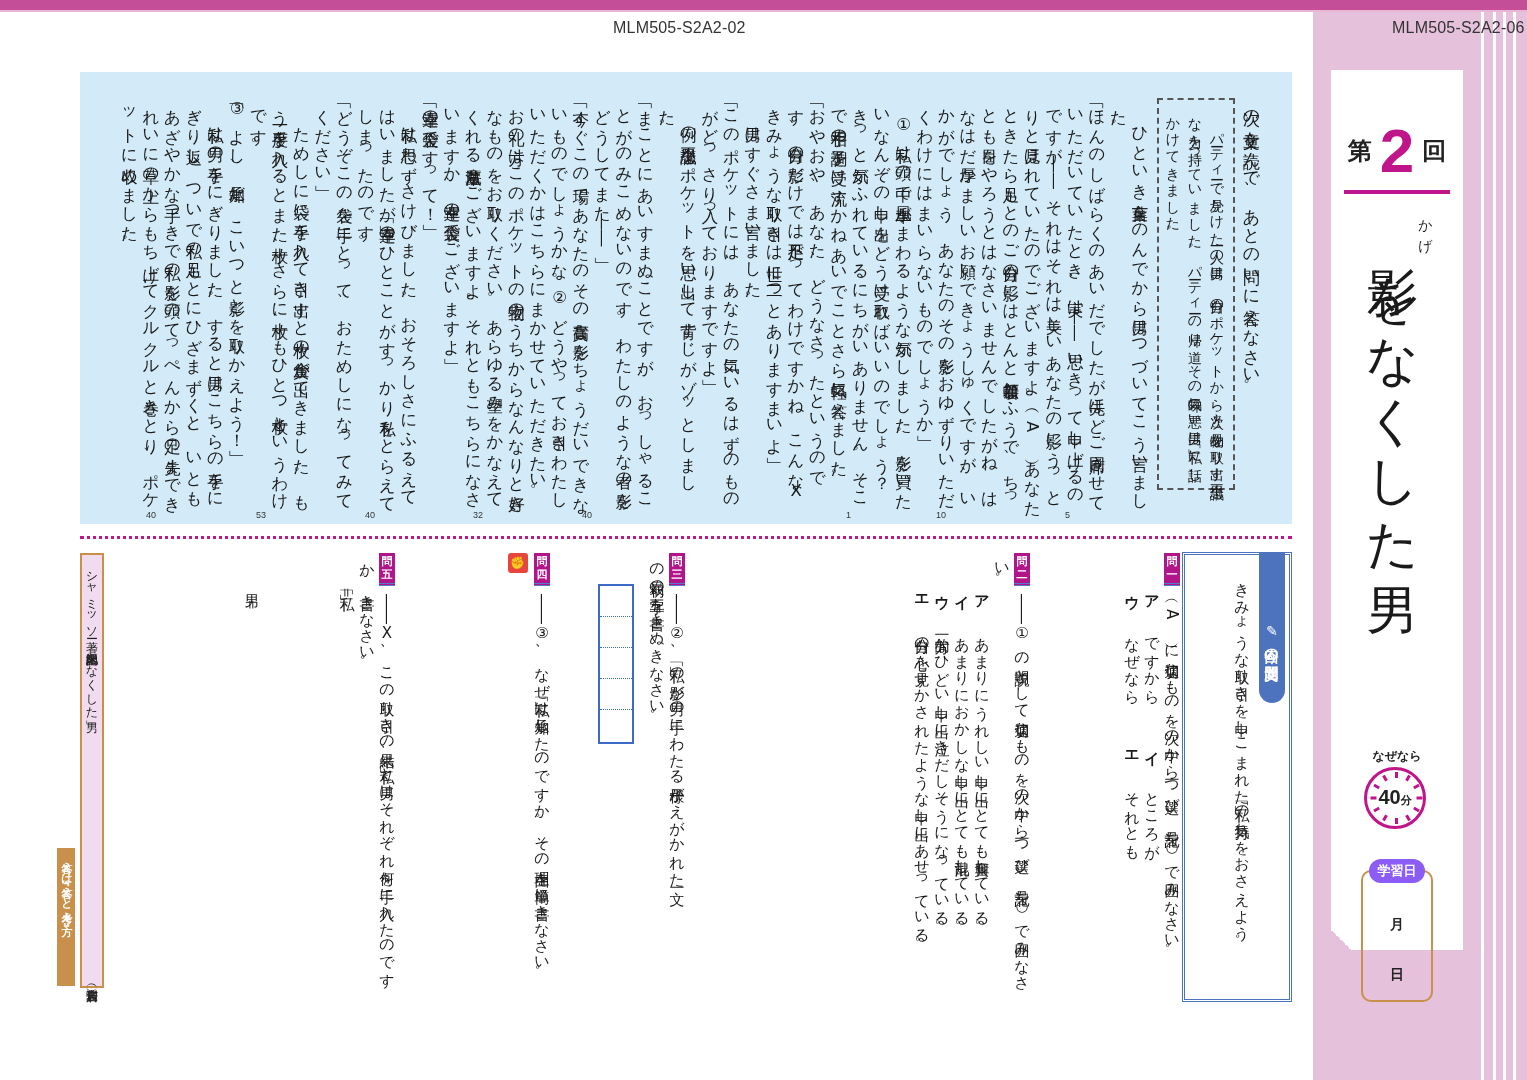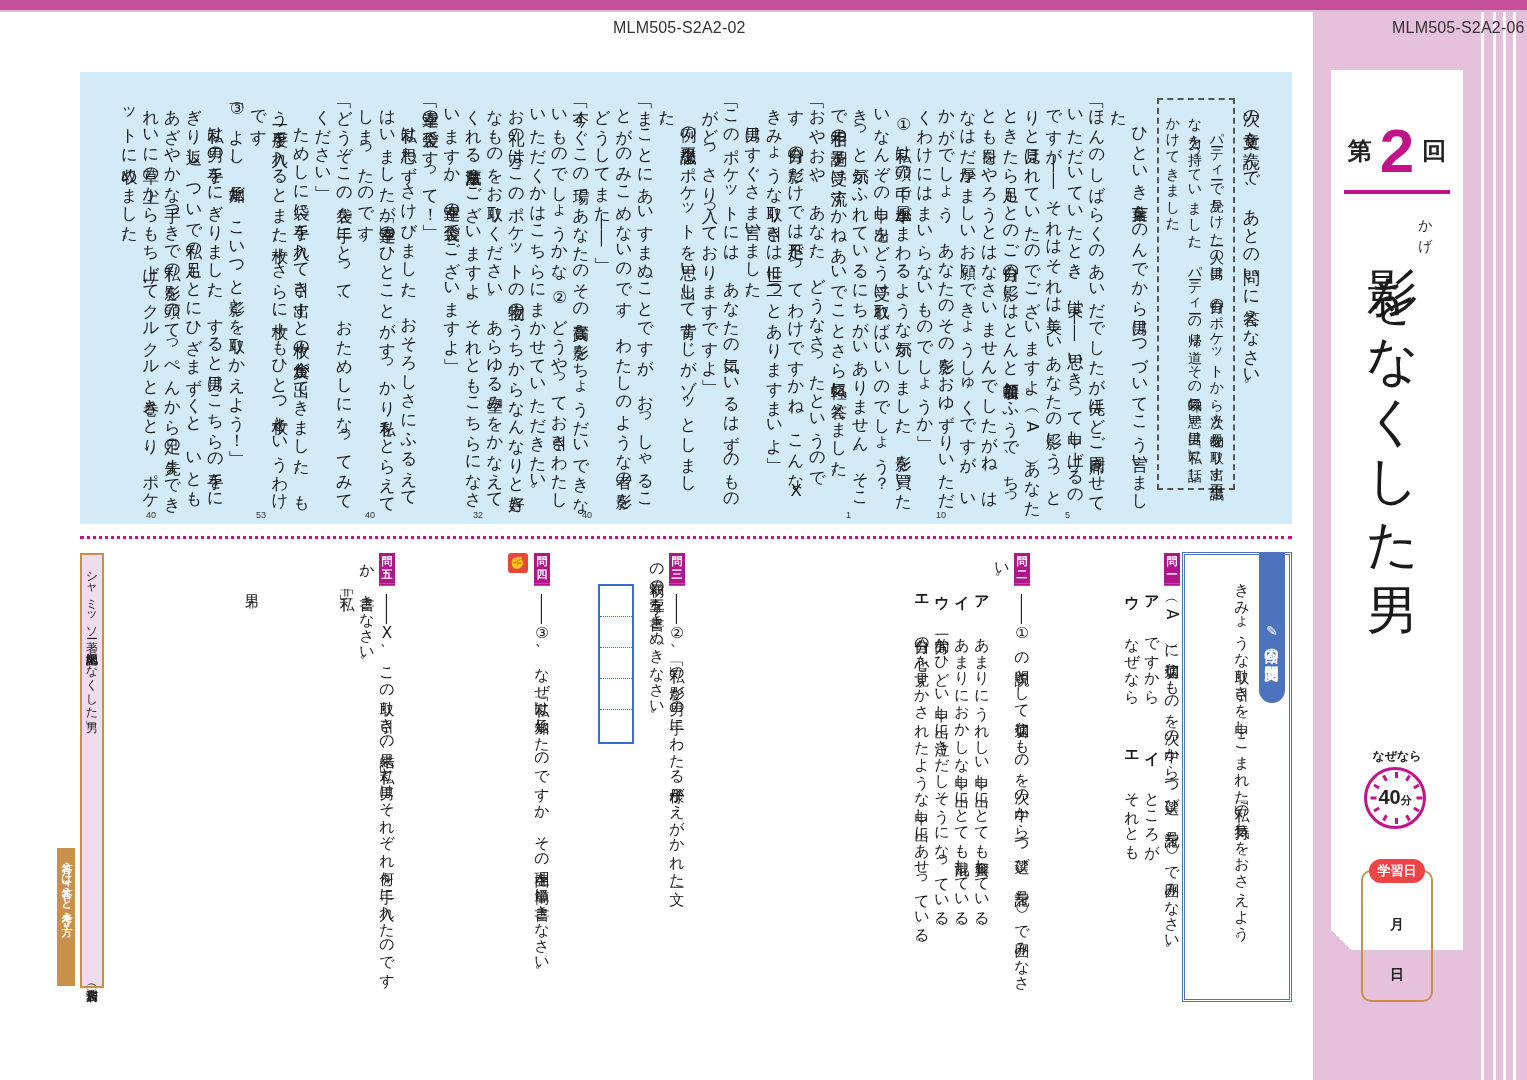--- a/index.html
+++ b/index.html
@@ -28,21 +28,21 @@
   .round .num { font-size:62px; color:#c0148a; vertical-align:middle; margin:0 8px; font-family:"Liberation Sans", sans-serif; font-weight:bold; line-height:1; }
   .round-rule { position:absolute; left:13px; top:120px; width:106px; height:4px; background:#c0148a; }
   .main-title { position:absolute; left:30px; top:140px; width:72px; writing-mode:vertical-rl; font-size:52px; line-height:72px; letter-spacing:2px; color:#1a1a1a; font-family:"DejaVu Sans", sans-serif; }
   .main-title rt { font-size:14px; }
   .study-time-label { position:absolute; left:0; top:678px; width:132px; text-align:center; font-size:12px; font-weight:bold; }
   .clock { position:absolute; left:33px; top:697px; width:62px; height:62px; border-radius:50%; border:3px solid #c0148a; box-sizing:border-box; }
   .clock .tick { position:absolute; left:28px; top:2px; width:3px; height:6px; background:#c0148a; transform-origin:1.5px 26px; }
   .clock .val { position:absolute; left:0; top:16px; width:56px; text-align:center; font-family:"Liberation Sans", sans-serif; font-weight:bold; font-size:20px; }
   .clock .val small { font-size:11px; }
   .study-day { position:absolute; left:30px; top:800px; width:72px; height:132px; border:2px solid #c8904a; border-radius:10px; box-sizing:border-box; }
-  .study-day .pill { position:absolute; left:6px; top:-13px; width:56px; height:24px; border-radius:12px; background:#ef4444; color:#fff; text-align:center; font-size:13px; font-weight:bold; line-height:24px; }
+  .study-day .pill { position:absolute; left:6px; top:-13px; width:56px; height:24px; border-radius:12px; background:#8b5cf6; color:#fff; text-align:center; font-size:13px; font-weight:bold; line-height:24px; }
   .study-day .m { position:absolute; left:0; top:44px; width:68px; text-align:center; font-size:14px; font-weight:bold; }
   .study-day .d { position:absolute; left:0; top:94px; width:68px; text-align:center; font-size:14px; font-weight:bold; }
 
   
   .passage { position:absolute; left:80px; top:72px; width:1212px; height:452px; background:#d3ebf8; }
   .passage-body { position:absolute; right:30px; top:26px; height:410px; writing-mode:vertical-rl; font-size:16.4px; line-height:21.5px; letter-spacing:0.5px; color:#1a1a1a; font-family:"DejaVu Sans", sans-serif; }
   .passage-body p { margin:0; }
   .instruction { font-size:17px; margin-left:6px !important; }
   .intro-box { border:2px dashed #555; padding:8px 4px; margin:0 4px 0 6px !important; height:372px; font-size:14px; line-height:22px; }
   .linenos { position:absolute; top:438px; font-family:"Liberation Sans", sans-serif; font-size:9px; color:#333; }

